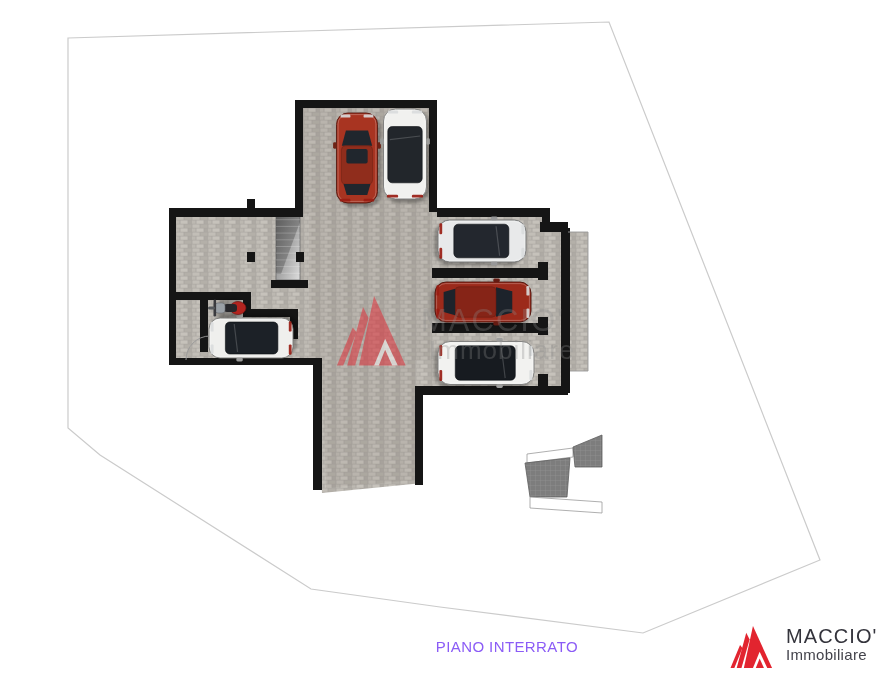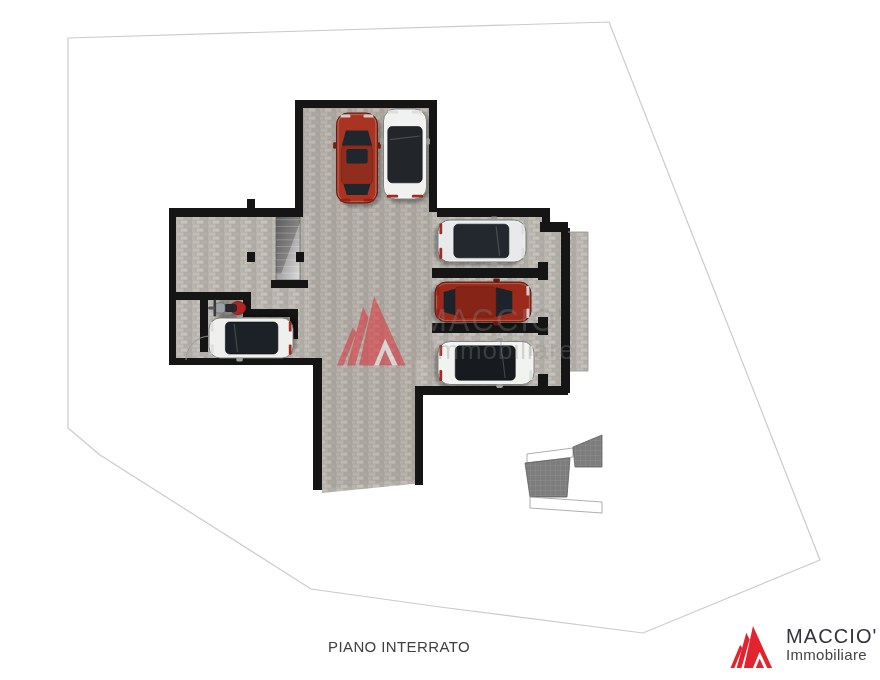--- a/index.html
+++ b/index.html
@@ -2,22 +2,22 @@
 <html><head>
 <meta charset="utf-8">
 <style>
   html,body{margin:0;padding:0;background:#ffffff;}
   .stage{
     position:relative;width:880px;height:680px;background:#ffffff;overflow:hidden;
     font-family:"Liberation Sans",sans-serif;
   }
   .stage svg.plan{position:absolute;left:0;top:0;}
   .plan-title{
-    position:absolute;left:328px;top:638px;width:250px;text-align:left;
-    font-size:15px;letter-spacing:.4px;color:#404040;
+    position:absolute;left:328px;top:638px;width:250px;text-align:right;
+    font-size:15px;letter-spacing:.4px;color:#8b5cf6;
   }
   .brand{
     position:absolute;left:728px;top:626px;display:flex;align-items:flex-start;gap:10px;
   }
   .brand-icon{width:48px;height:43px;display:block;}
   .brand-name{font-size:20px;letter-spacing:1.1px;color:#34343c;line-height:20px;}
   .brand-sub{font-size:15px;letter-spacing:.3px;color:#43434b;line-height:17px;}
 </style>
 </head>
 <body>

